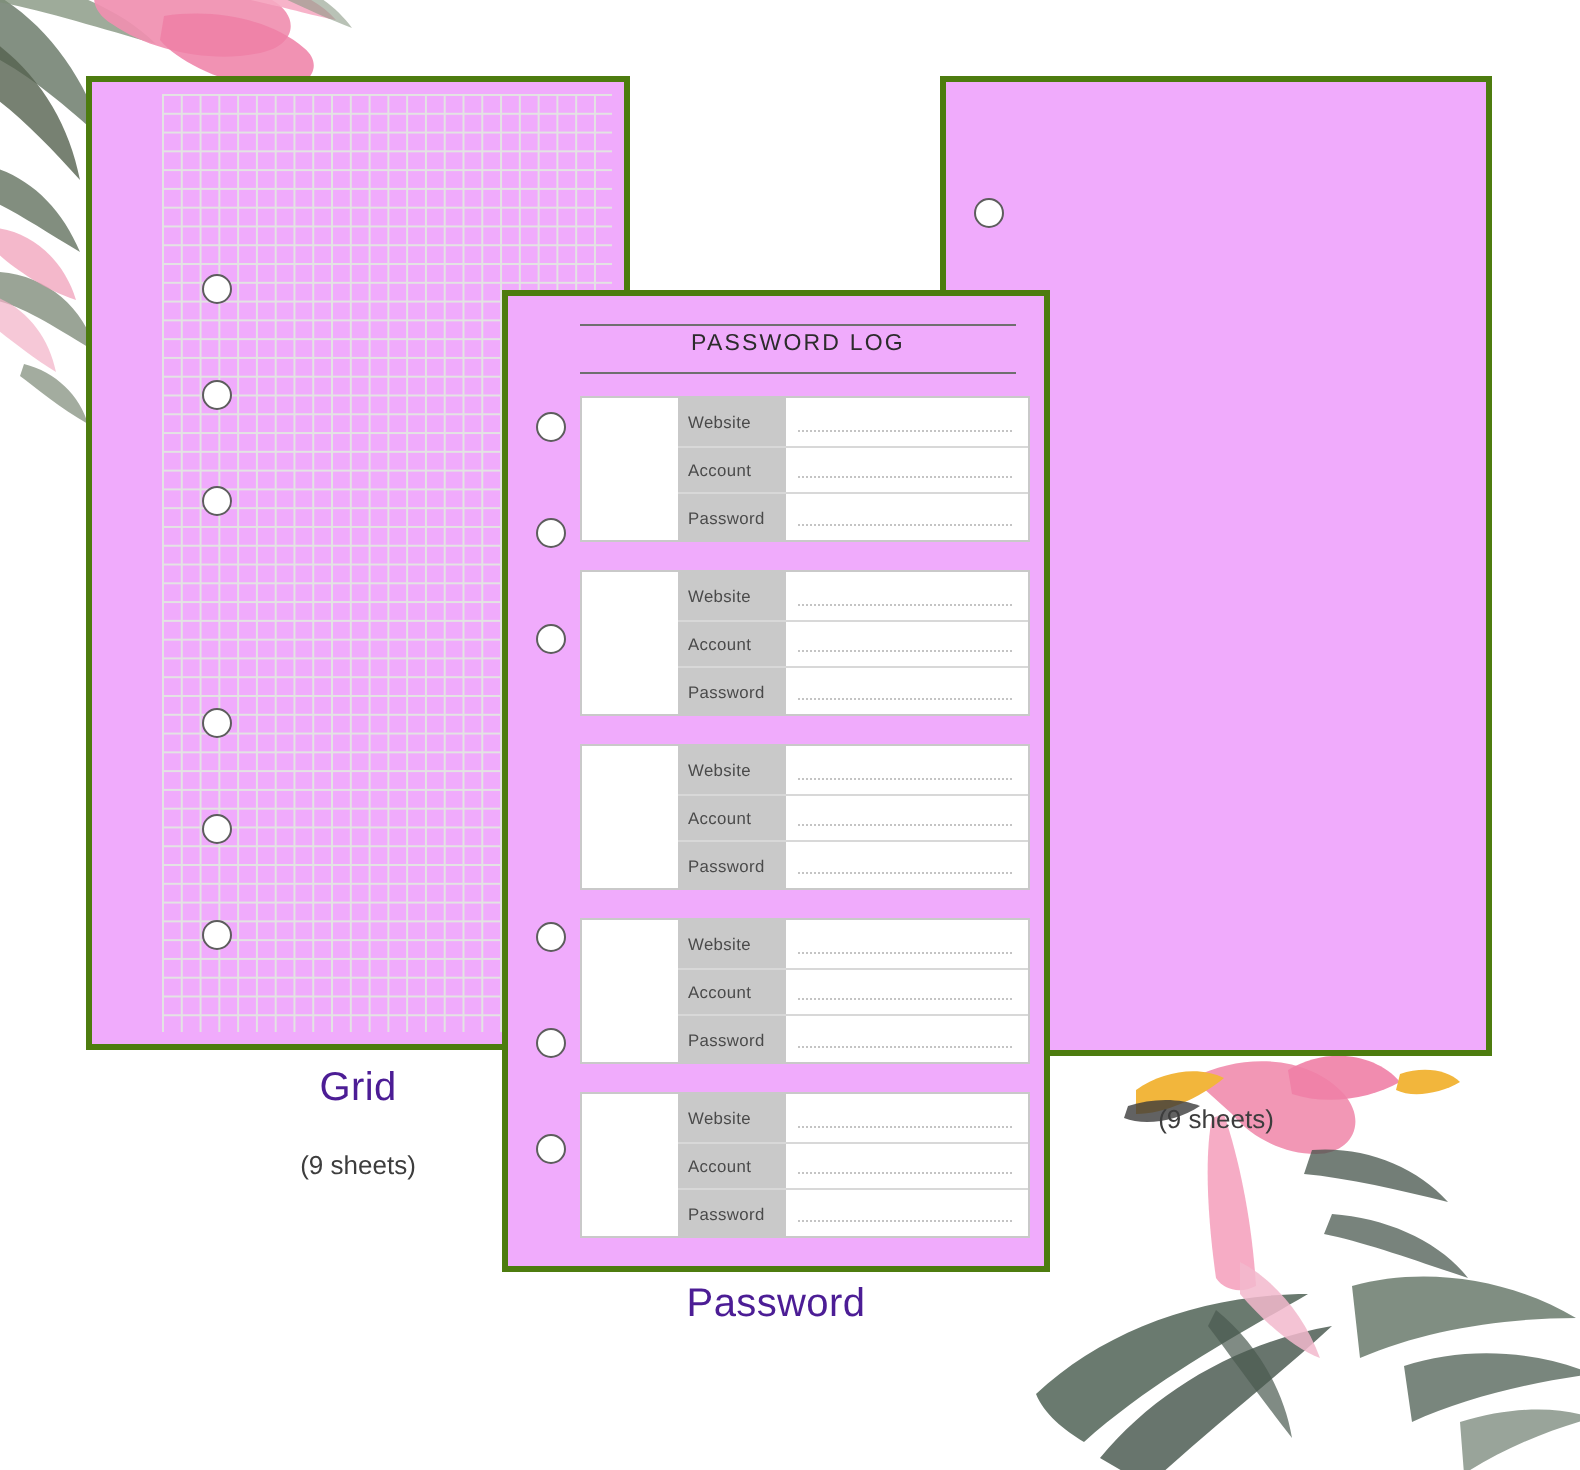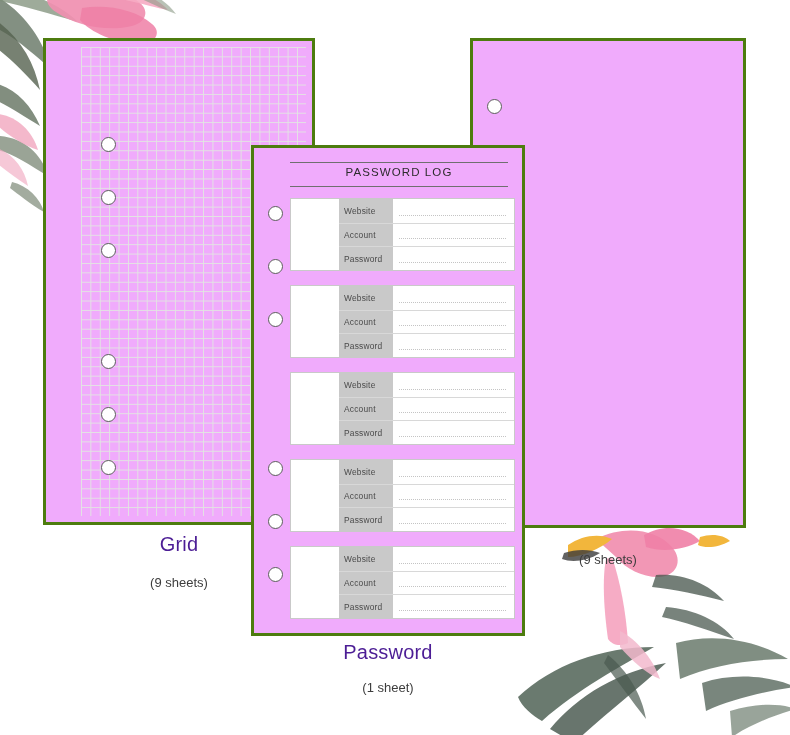--- a/index.html
+++ b/index.html
@@ -330,16 +330,15 @@
       <div class="pw-row">
         <div class="pw-label">Password</div>
         <div class="pw-line"></div>
       </div>
     </div>
 
   </div>
 
   <div class="caption cap-password">
     <div class="cap-title">Password</div>
-    <div class="cap-sub">(1 sheet)</div>
   </div>
 
 </div>
 
 </body></html>

